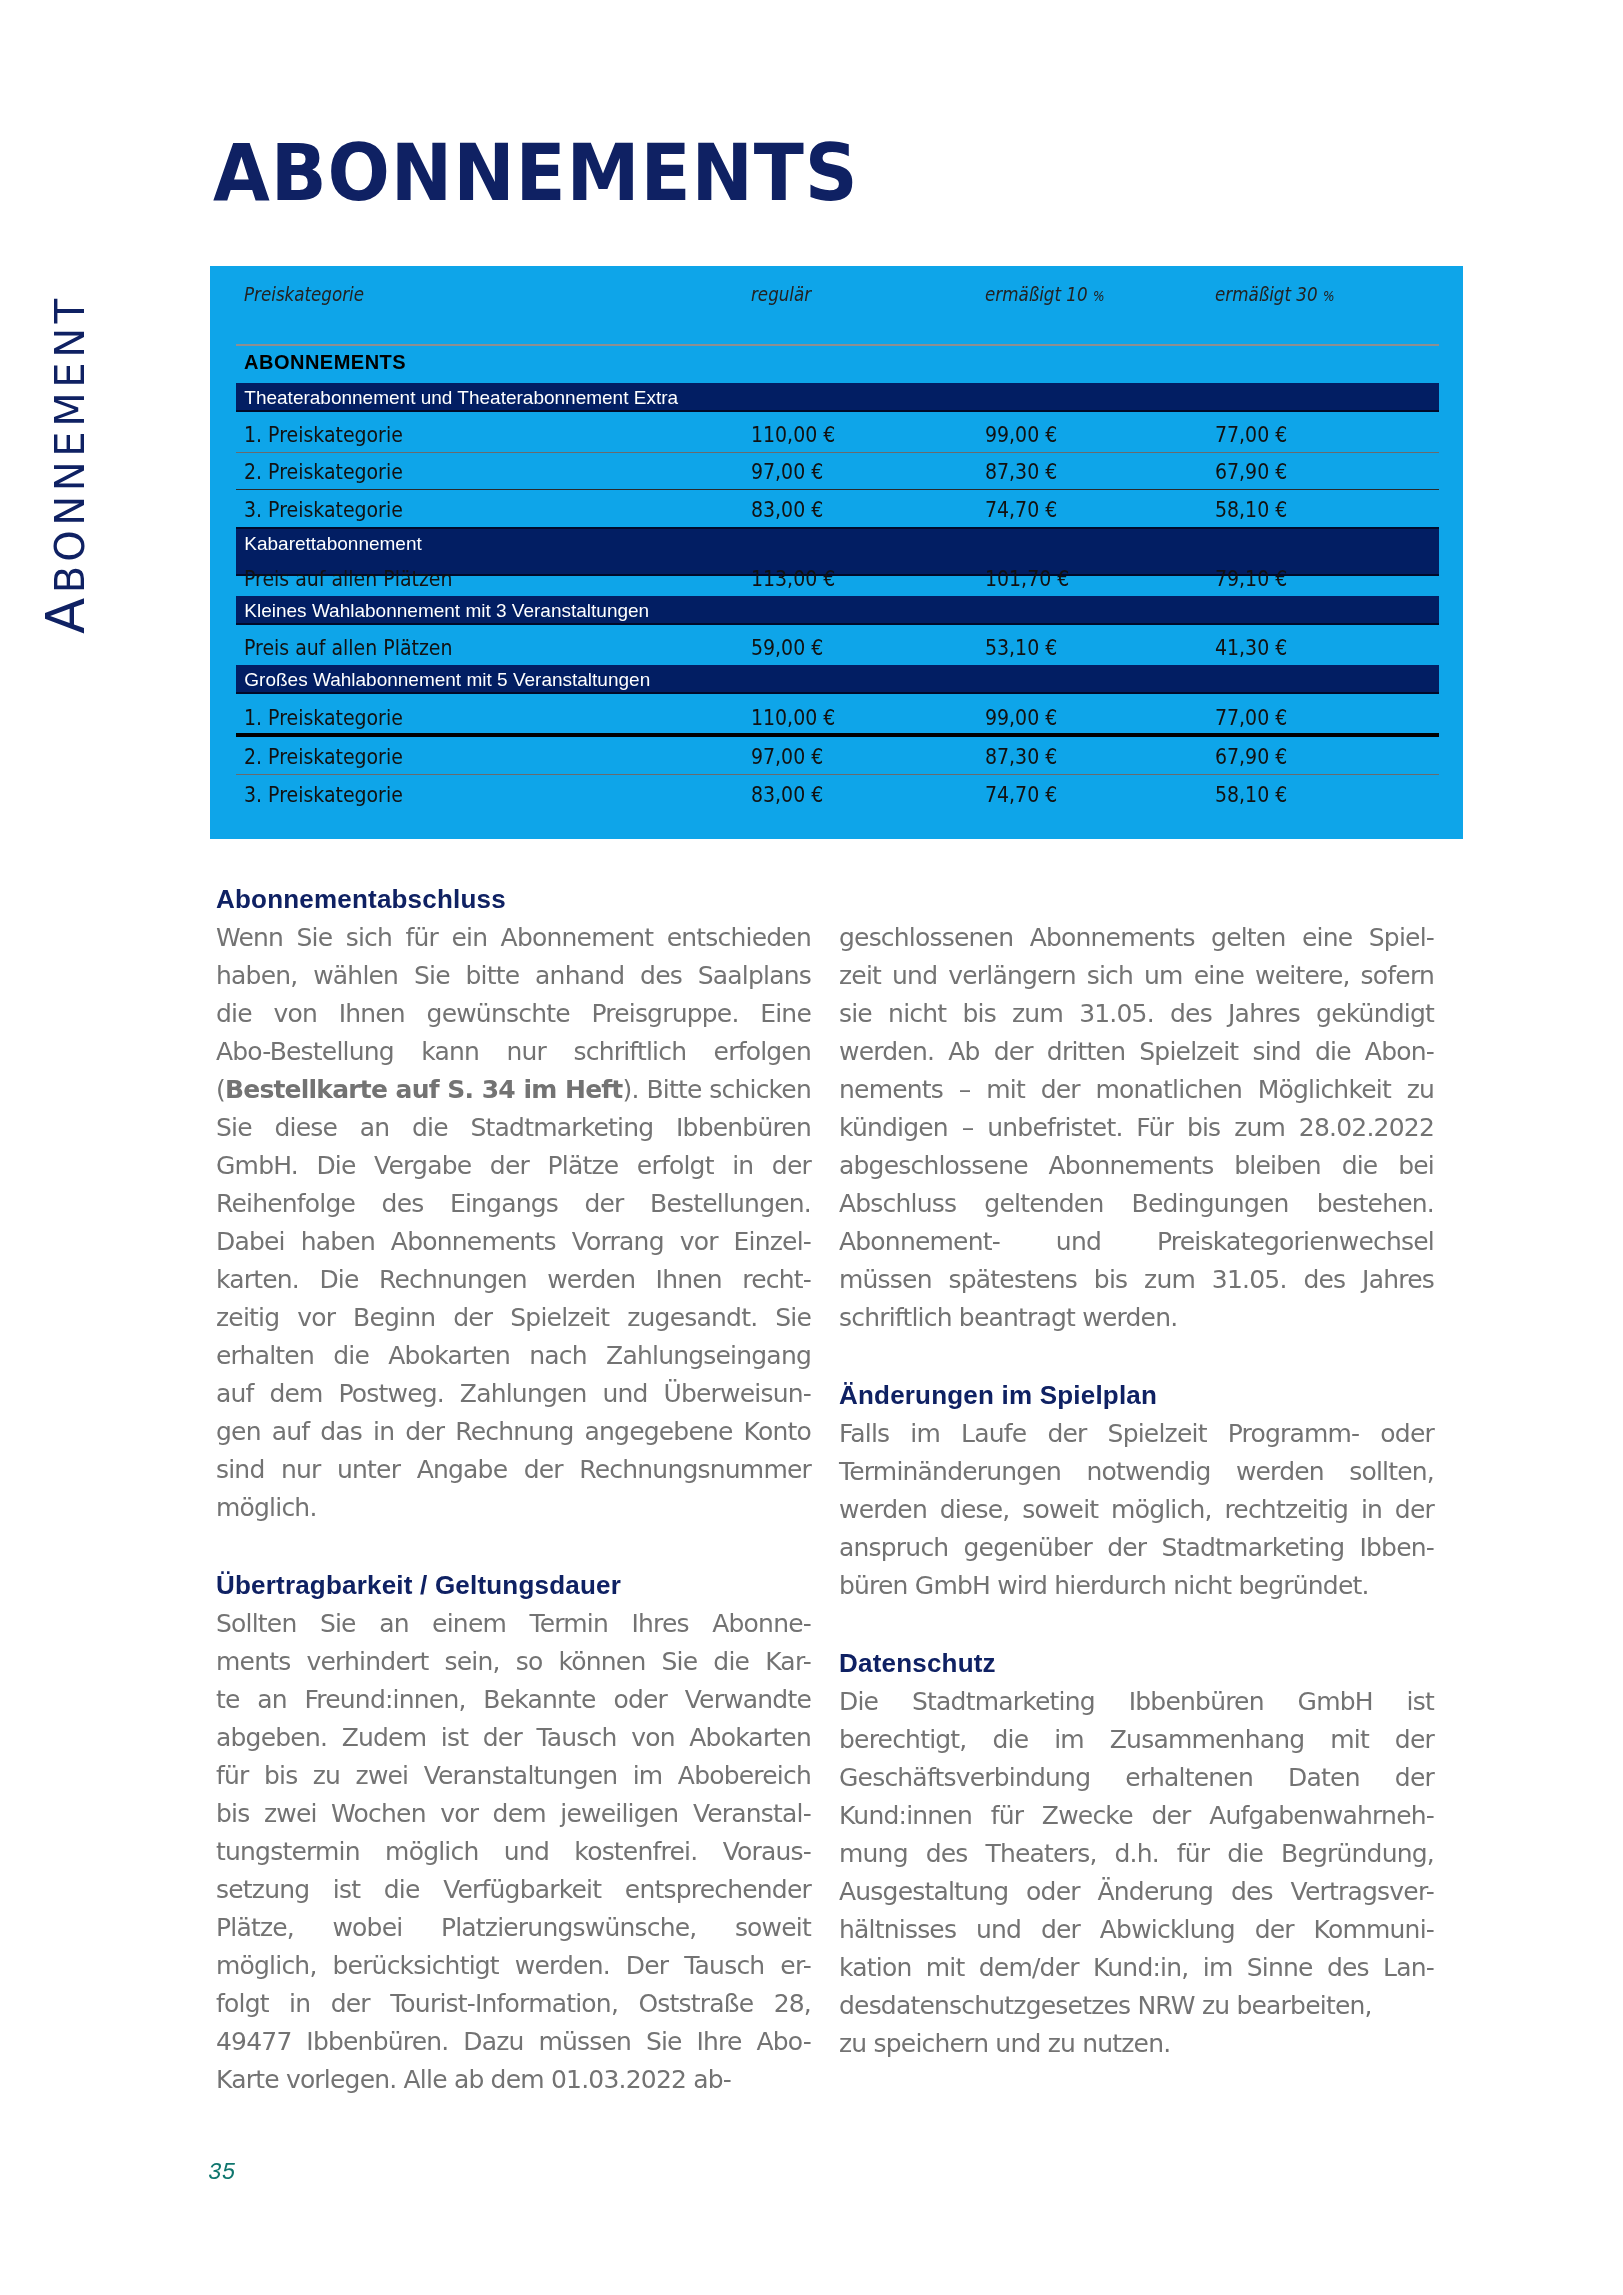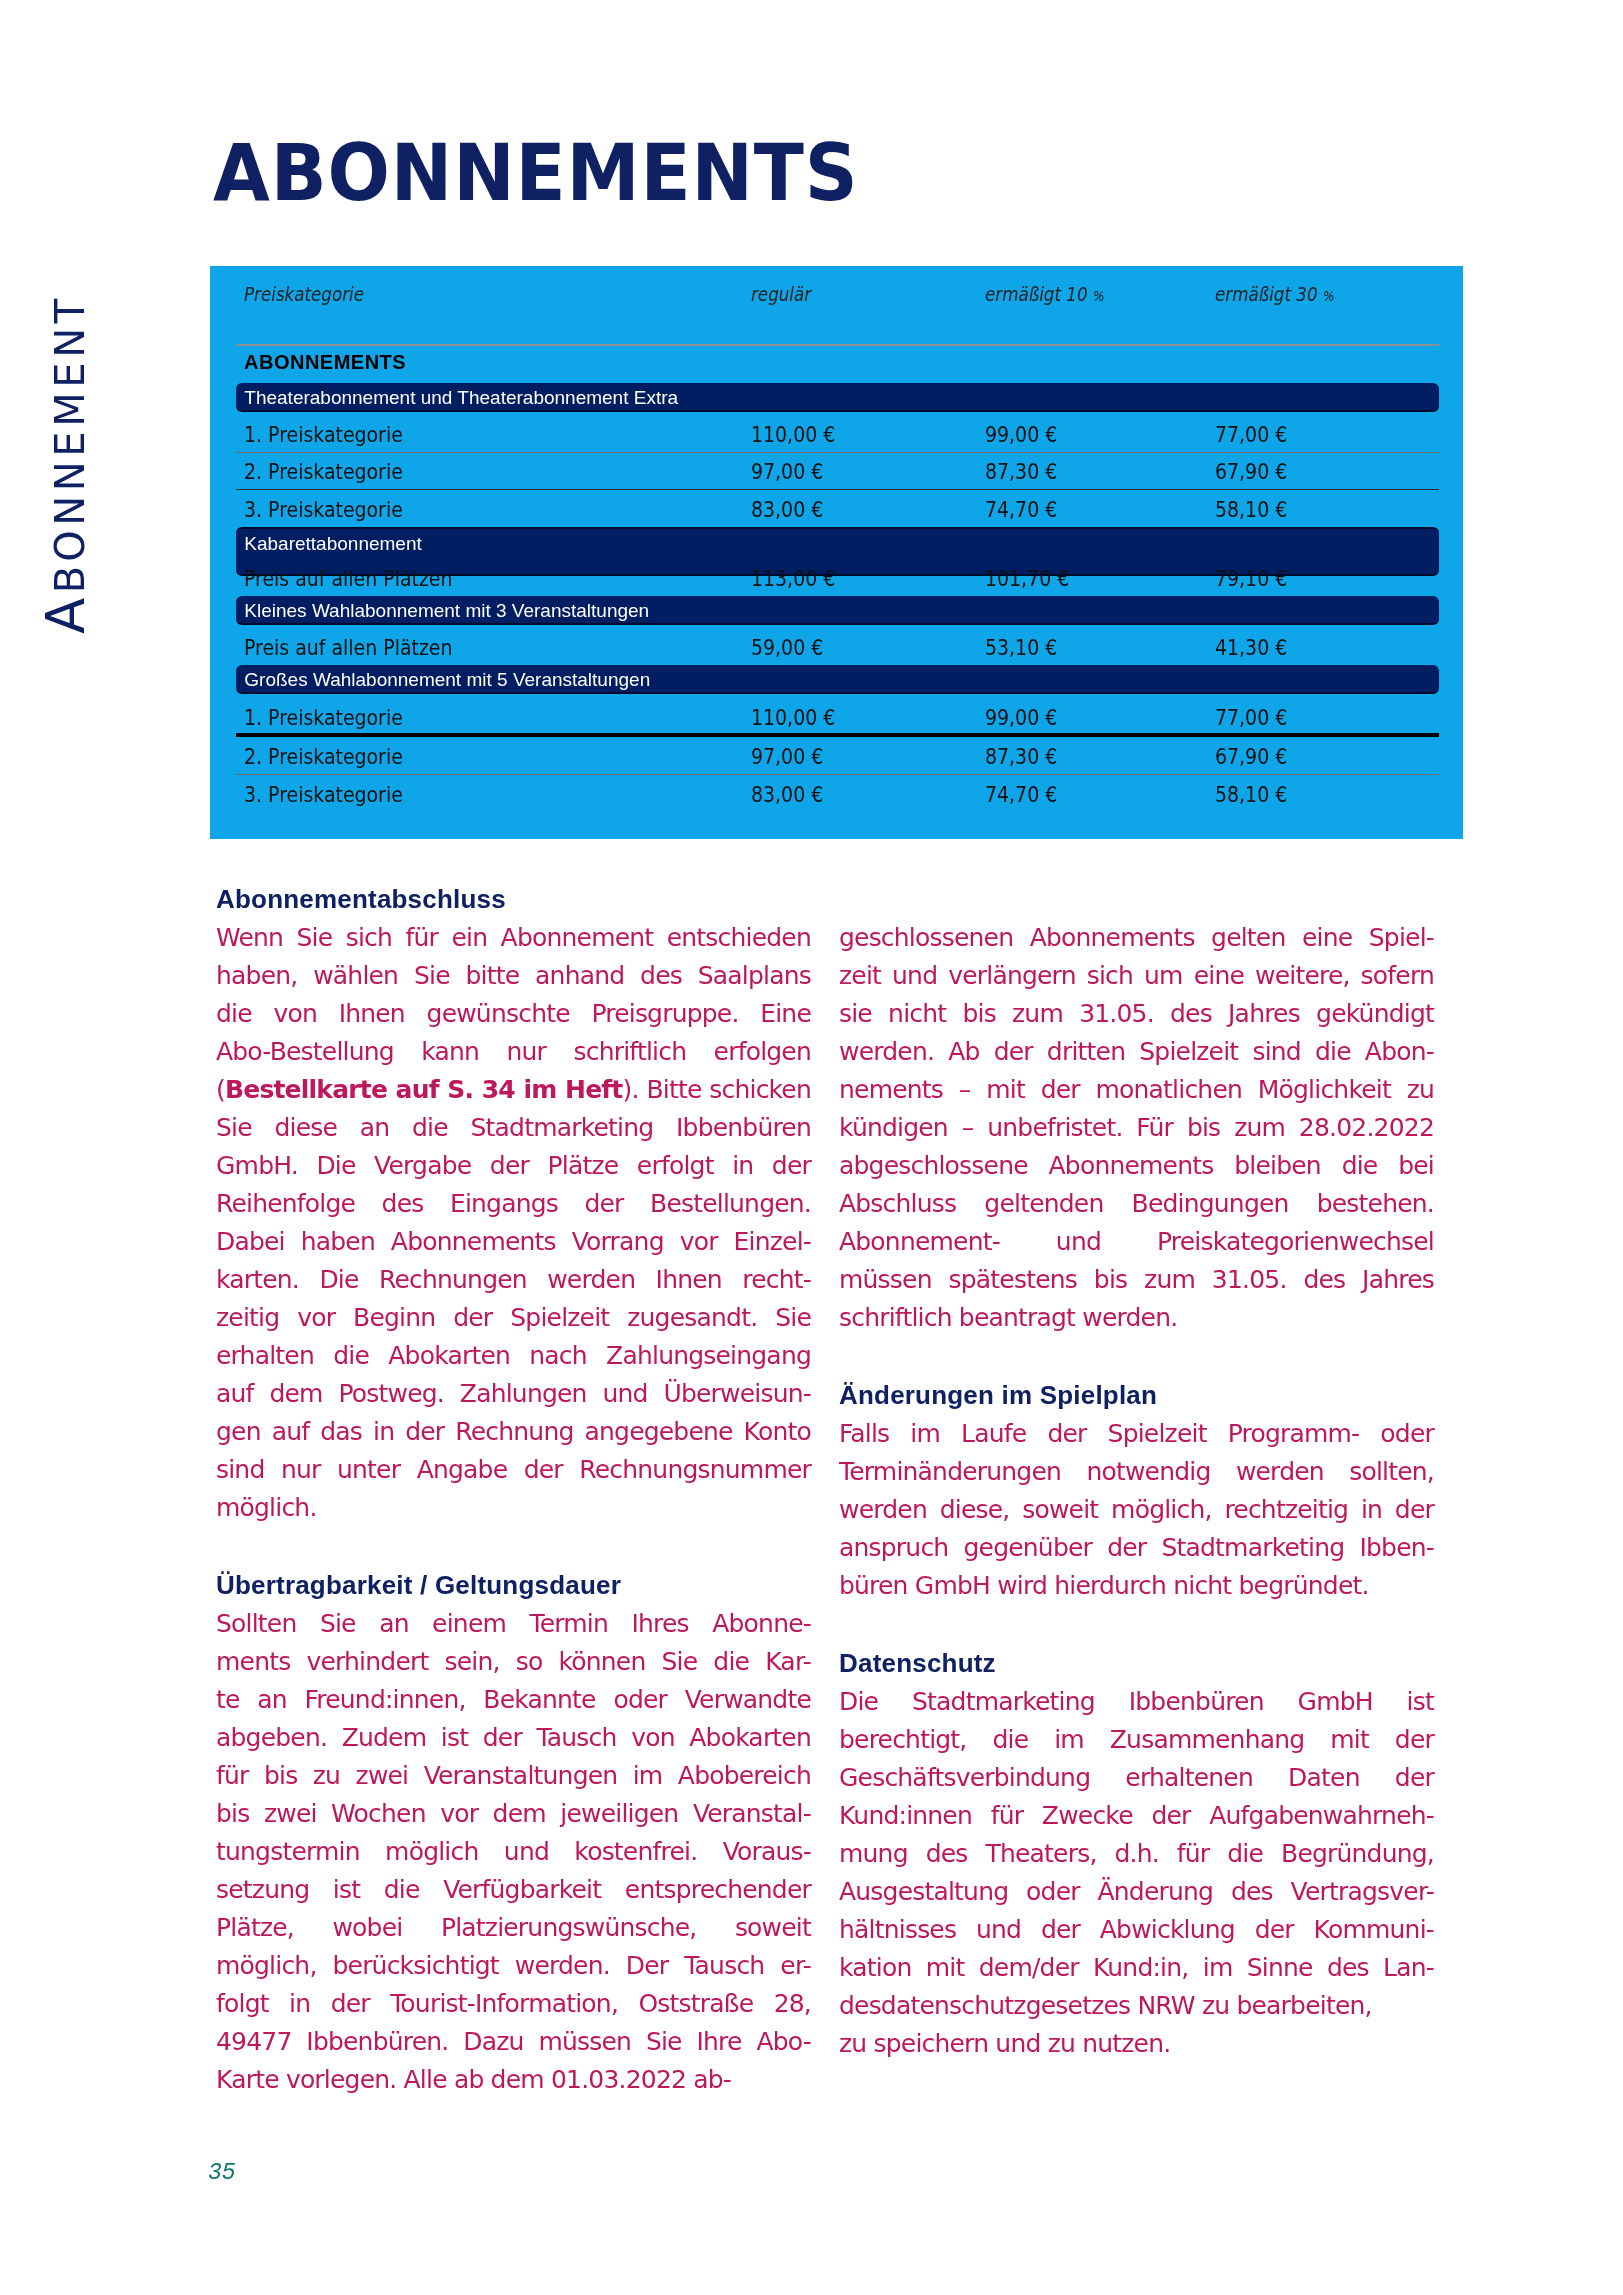--- a/index.html
+++ b/index.html
@@ -34,21 +34,21 @@
   .th .pct { font-size: 13.8px; }
   .header-line { position: absolute; left: 26px; right: 24px; top: 78px; height: 1.8px; background: #8e8f91; }
   .section-title {
     position: absolute; left: 34px; top: 85px; font-weight: bold; font-size: 20px; color: #000;
     font-family: "Liberation Sans", sans-serif; letter-spacing: 0.5px;
   }
 
   .rows { position: absolute; left: 26px; right: 24px; top: 0; }
   .group-bar {
     position: absolute; left: 0; right: 0; height: 29px; background: #021e63;
-    border-bottom: 2.8px solid #000a2a; box-sizing: border-box; border-radius: 6px;
+    border-bottom: 2.8px solid #000a2a; box-sizing: border-box;
   }
   .group-bar span {
     position: absolute; left: 8.3px; top: 3.7px; font-size: 19px; color: #ffffff;
     font-family: "Liberation Sans", sans-serif; white-space: nowrap;
   }
   .trow { position: absolute; left: 0; right: 0; height: 38px; }
   .trow.sep-thin { border-bottom: 1.4px solid #6a6b6e; box-sizing: border-box; }
   .trow.sep-dark { border-bottom: 1.8px solid #2a2a2a; box-sizing: border-box; }
   .trow.sep-thick { border-bottom: 4.6px solid #000; box-sizing: border-box; }
   .cell {
@@ -60,21 +60,21 @@
   .col { position: absolute; width: 595px; }
   .col-left { left: 216px; top: 880px; }
   .col-right { left: 839px; top: 880px; }
   .sec-head {
     font-family: "Liberation Sans", sans-serif; font-weight: bold; font-size: 26px;
     color: #0f2163; height: 39px; line-height: 39px; white-space: nowrap; letter-spacing: 0.2px;
   }
   .line {
     font-family: "DejaVu Sans", sans-serif; font-size: 25px; line-height: 38px; height: 38px;
     text-align: justify; text-align-last: justify; white-space: nowrap; overflow: visible;
-    letter-spacing: -0.8px; word-spacing: 0px; color: #be185d;
+    letter-spacing: -0.8px; word-spacing: 0px; color: #737373;
   }
   .line.last { text-align-last: left; }
   .line b { font-weight: bold; }
   .gap { height: 39px; }
 
   .page-number {
     position: absolute; left: 208px; top: 2160px; font-style: italic; font-size: 23px;
     font-family: Liberation Mono, monospace; color: #0f766e;
   }
 </style>

